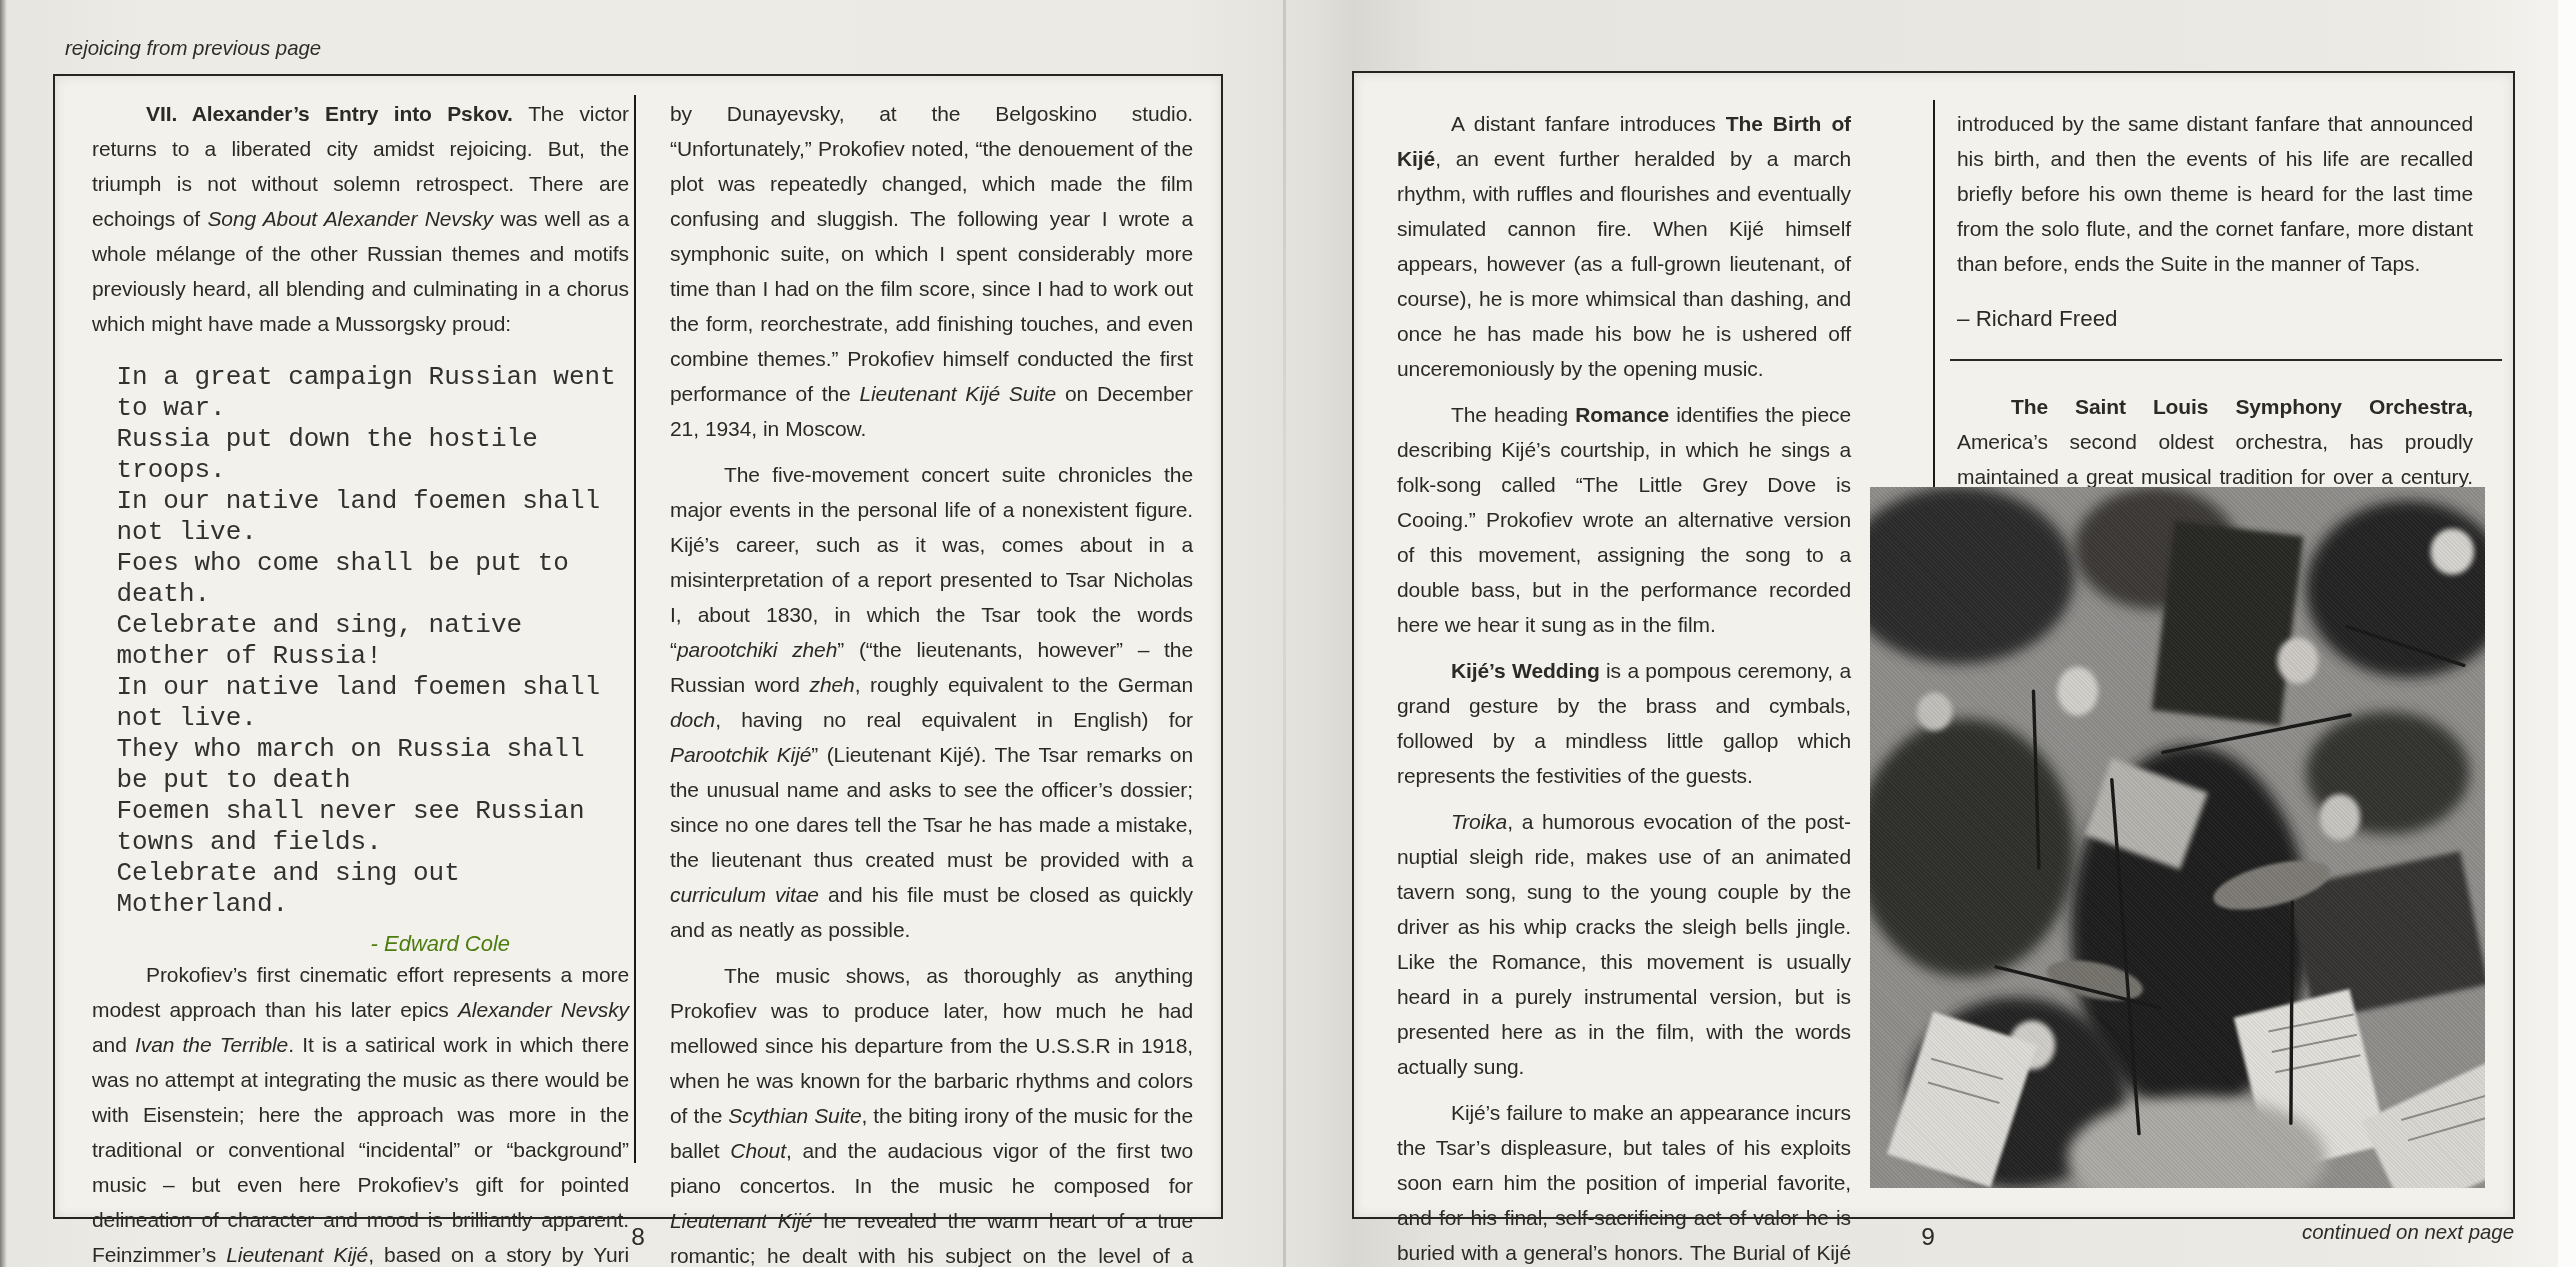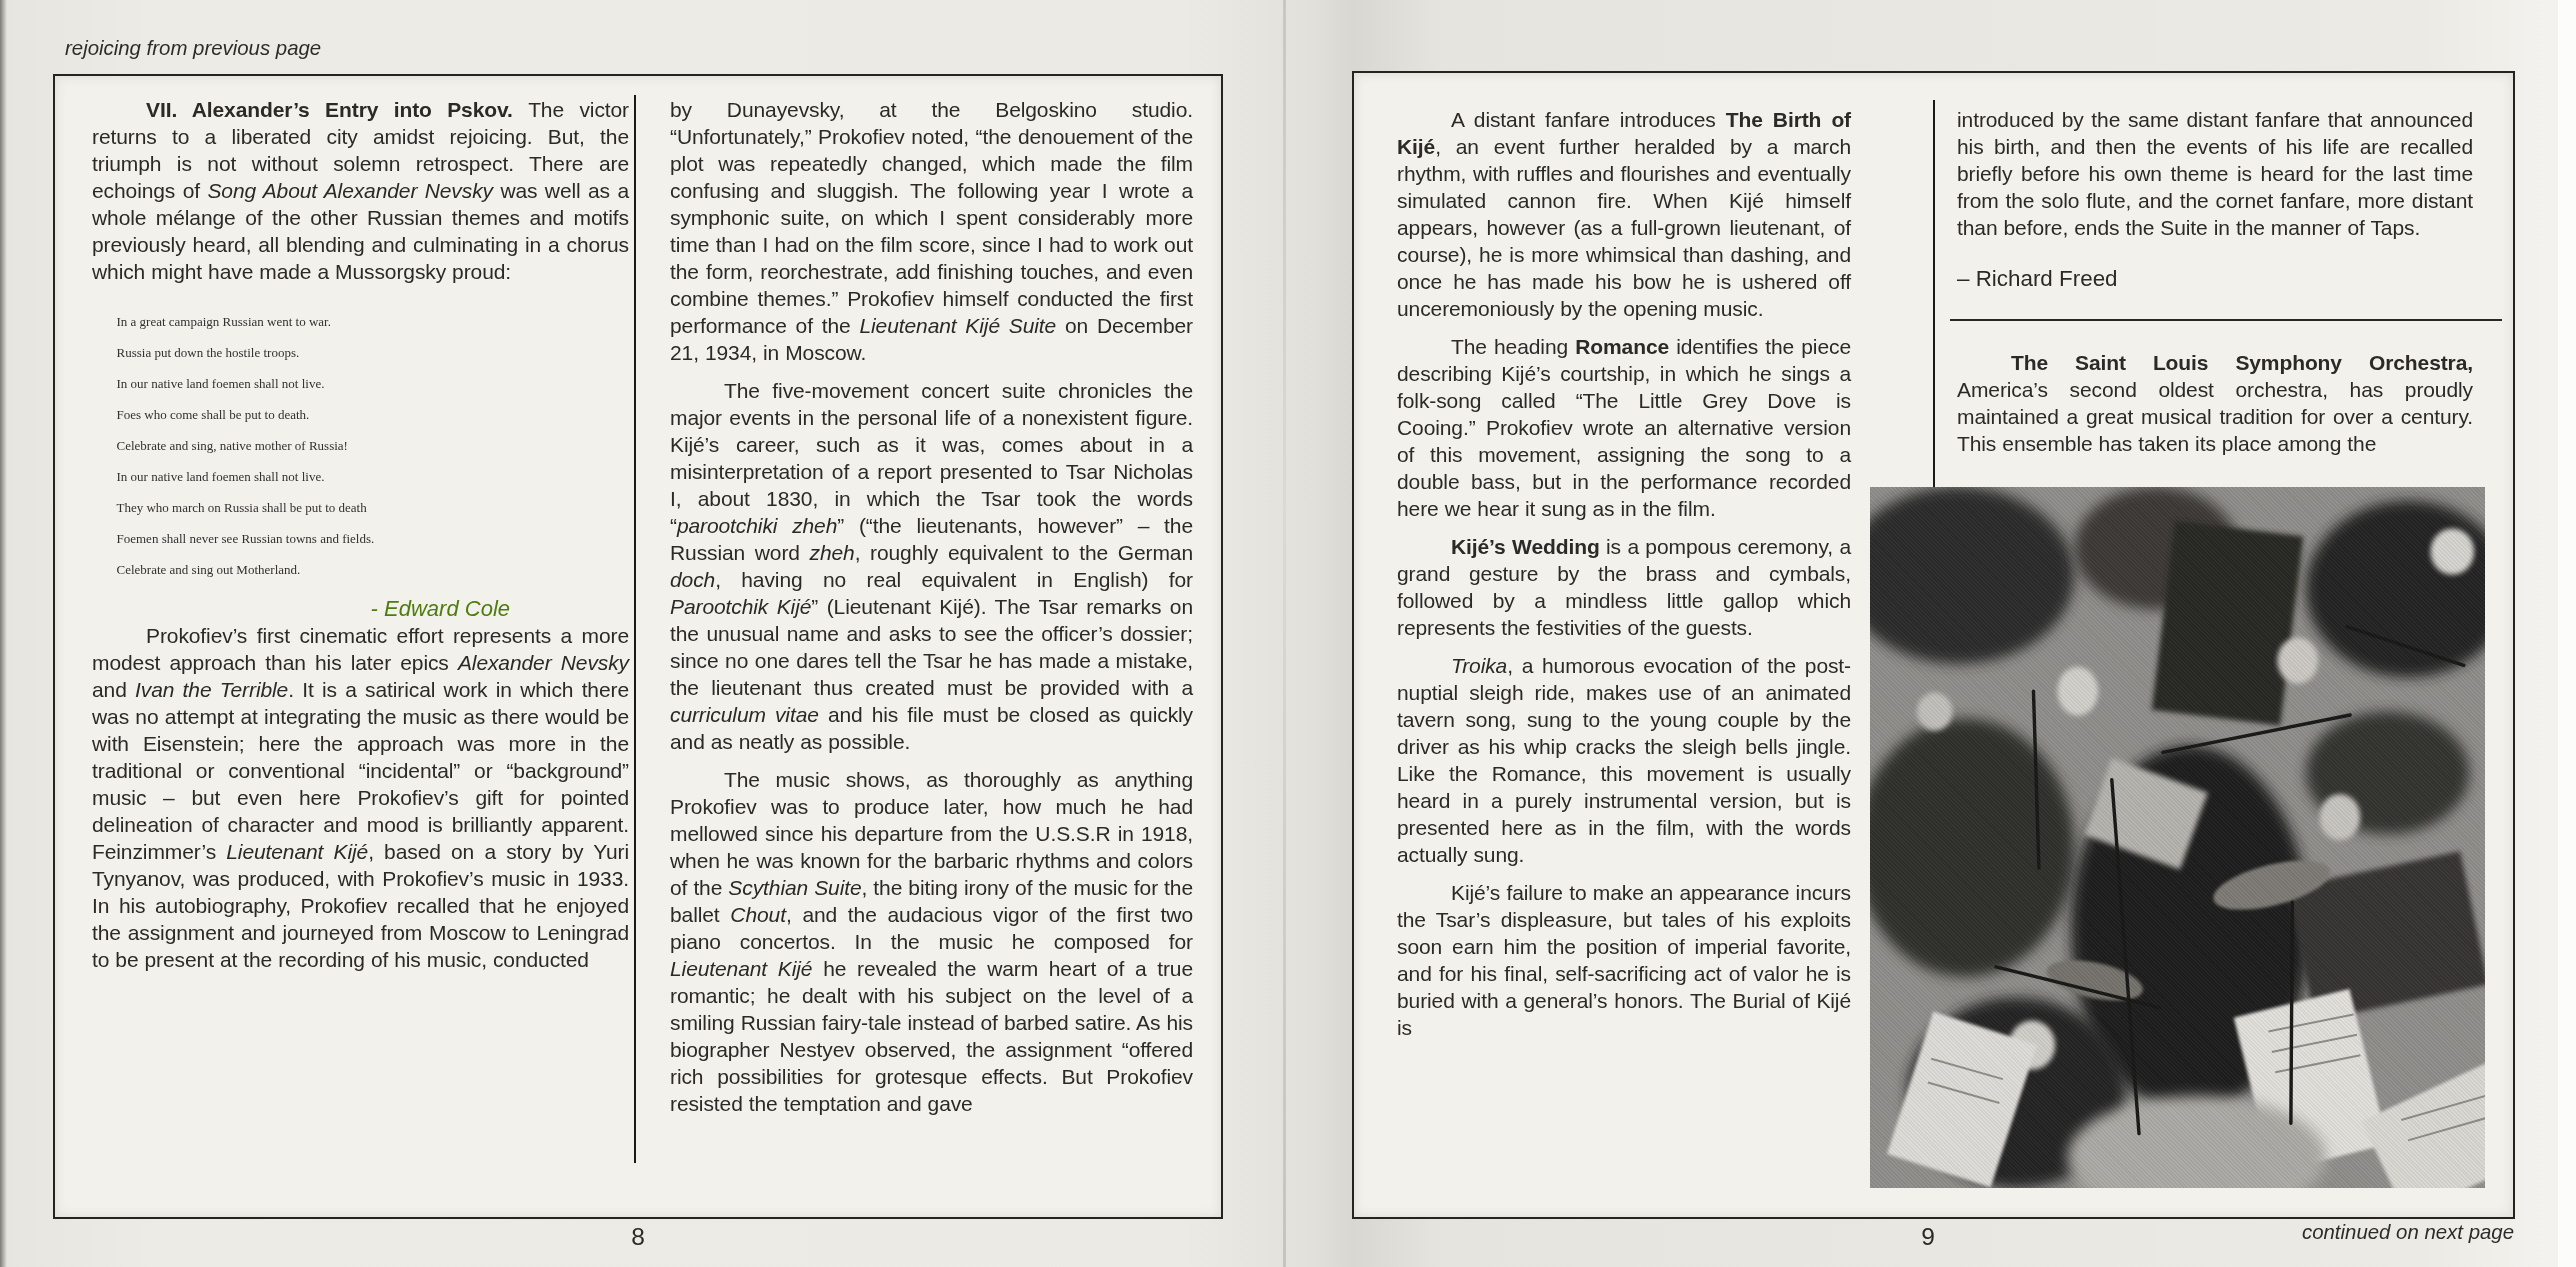--- a/index.html
+++ b/index.html
@@ -17,30 +17,30 @@
     position:absolute;background:#f3f1ec;border:2px solid #26241f;box-sizing:border-box;
     box-shadow:0 0 12.2px rgba(60,56,50,.12) inset;
   }
   .page-left{left:53px;top:74px;width:1170px;height:1145px;}
   .page-right{left:1352px;top:71px;width:1163px;height:1148px;}
   .col{position:absolute;}
   .vrule{position:absolute;width:2px;background:#1c1a17;}
   .vrule-left{left:579px;top:19px;height:1068px;}
   .vrule-right{left:579px;top:27px;height:391px;}
   .body{
-    font-size:21px;line-height:27px;text-align:justify;margin:0;
+    font-size:21px;line-height:35px;text-align:justify;margin:0;
     letter-spacing:-0.1px;word-spacing:0.3px;color:#2c2a26;
   }
   .body + .body{margin-top:11px;}
   .indent{text-indent:54px;}
   .b{font-weight:bold;}
   .i{font-style:italic;}
   .poem{margin:20.4px 0 0 24.5px;}
   .poem-line{
-    font-family:Liberation Serif, serif;font-size:13px;line-height:31px;
+    font-family:Liberation Mono, monospace;font-size:26px;line-height:31px;
     color:#333130;letter-spacing:0;
   }
   .attrib-poem{
     font-style:italic;font-size:22px;margin:11px 119px 0 0;text-align:right;color:#4d7c0f;
   }
   .heading{
     font-family:"Liberation Serif",serif;font-weight:bold;font-size:29px;
     letter-spacing:-0.8px;margin:37px 0 17.7px 0;color:#242220;white-space:nowrap;
   }
   .attrib-author{

